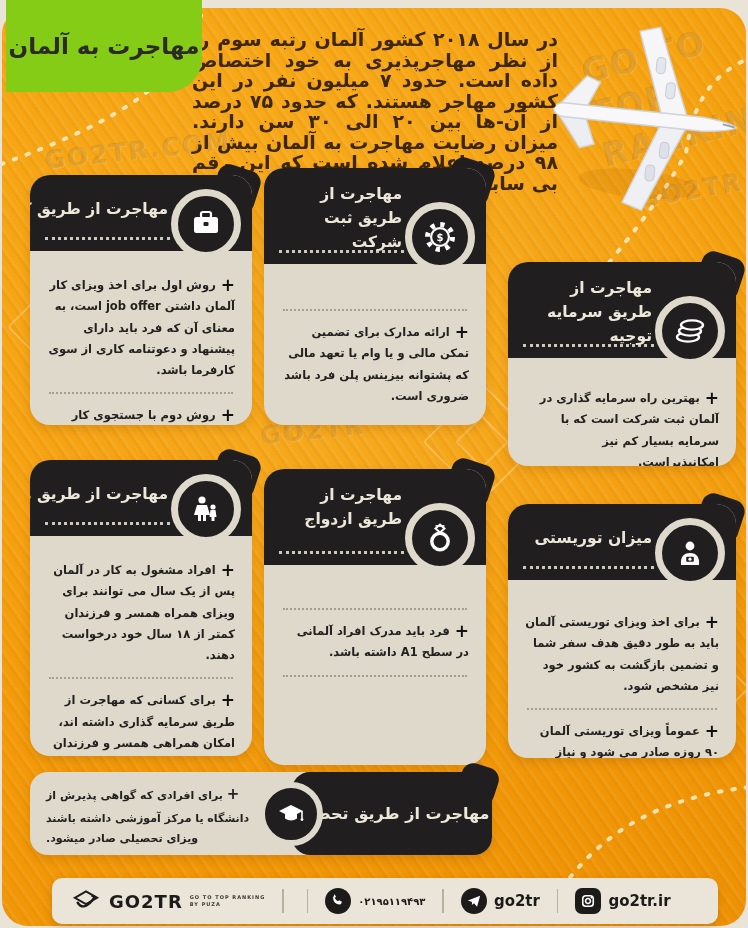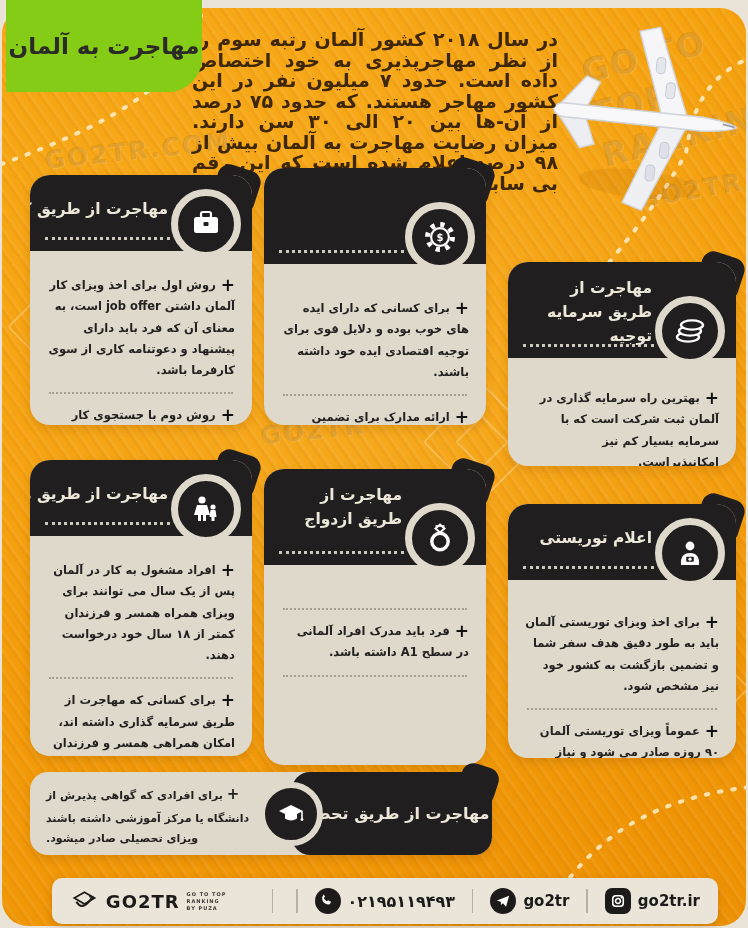--- a/index.html
+++ b/index.html
@@ -86,21 +86,21 @@
   .fgroup{display:flex;align-items:center;gap:7px;}
   .brand{font-size:18px;font-weight:bold;color:#1d1b1a;letter-spacing:1px;}
   .tagline{display:flex;flex-direction:column;line-height:1.4;}
   .tagline span{font-size:5px;letter-spacing:1px;color:#3a3733;font-weight:bold;}
   .vdiv{width:1.5px;height:24px;background:#b7b1a2;margin:0 6px;}
   .site{font-size:13px;color:#1d1b1a;font-weight:bold;}
   .site b{font-size:19px;}
   .ficon{width:26px;height:26px;background:#1d1b1a;border-radius:50%;
       display:flex;align-items:center;justify-content:center;flex:none;}
   .ficon.sq{border-radius:7px;}
-  .fnum{font-size:16px;font-weight:bold;color:#1d1b1a;}
+  .fnum{font-size:10px;font-weight:bold;color:#1d1b1a;}
   .fhandle{font-size:15px;font-weight:bold;color:#1d1b1a;}
 </style>
 </head>
 <body>
 
 <div class="sheet">
   <div class="wm" style="left:42px;top:128px;font-size:25px;transform:rotate(-6deg);">GO2TR.COM</div>
   <div class="wm" style="left:588px;top:22px;font-size:33px;width:170px;transform:rotate(-14deg);line-height:1.3;">GO TO TOP RANKING</div>
   <div class="wm" style="left:636px;top:168px;font-size:25px;transform:rotate(-10deg);">GO2TR</div>
   <div class="wm" style="left:258px;top:408px;font-size:25px;transform:rotate(-6deg);">GO2TR</div>
@@ -170,24 +170,24 @@
       <rect x="-12" y="-7" width="24" height="16" rx="2.5" fill="#fff"></rect>
       <rect x="-2.5" y="-2" width="5" height="4" rx="1" fill="#211e1f"></rect>
     </svg>
   </div>
 </div>
 
 <div class="card" style="left:264px;top:168px;width:222px;height:257px;--hh:96px;--pt:14px;">
   <div class="ear"></div>
   <div class="card-inner">
     <div class="card-header">
+      <div class="t">مهاجرت از طریق ثبت شرکت</div>
       <div class="hdots"></div>
     </div>
     <div class="card-body" style="padding-top:34px;">
-      <p class="item"><span class="plus">+</span><span>برای کسانی که دارای ایده های خوب بوده و دلایل قوی برای توجیه اقتصادی ایده خود داشته باشند.</span></p>
       <div class="sep"></div>
       <p class="item"><span class="plus">+</span><span>ارائه مدارک برای تضمین تمکن مالی و یا وام یا تعهد مالی که پشتوانه بیزینس پلن فرد باشد ضروری است.</span></p>
     </div>
   </div>
   <div class="icon-circle" style="--hh:96px;">
     <svg width="34" height="34" viewBox="-17 -17 34 34">
       <circle r="12.5" fill="none" stroke="#fff" stroke-width="5" stroke-dasharray="4.2 5.6"></circle>
       <circle r="10" fill="#fff"></circle>
       <circle r="7.8" fill="#211e1f"></circle>
       <text x="0" y="3.6" text-anchor="middle" font-size="10" font-weight="bold" fill="#fff" font-family="DejaVu Sans, sans-serif">$</text>
@@ -264,21 +264,21 @@
       <polygon points="0,-13.5 4.5,-9.5 0,-5.5 -4.5,-9.5" fill="none" stroke="#fff" stroke-width="2"></polygon>
       <path d="M -4.5,-12 h9" stroke="#fff" stroke-width="1.6"></path>
     </svg>
   </div>
 </div>
 
 <div class="card" style="left:508px;top:504px;width:228px;height:254px;--hh:76px;--pt:22px;">
   <div class="ear"></div>
   <div class="card-inner">
     <div class="card-header">
-      <div class="t nowrap">اعلام توریستی</div>
+      <div class="t nowrap">میزان توریستی</div>
       <div class="hdots"></div>
     </div>
     <div class="card-body" style="padding-top:32px;">
       <p class="item"><span class="plus">+</span><span>برای اخذ ویزای توریستی آلمان باید به طور دقیق هدف سفر شما و تضمین بازگشت به کشور خود نیز مشخص شود.</span></p>
       <div class="sep"></div>
       <p class="item"><span class="plus">+</span><span>عموماً ویزای توریستی آلمان ۹۰ روزه صادر می شود و نیاز است که زمان ورود و خروج افراد به طور دقیق مشخص شود.</span></p>
     </div>
   </div>
   <div class="icon-circle" style="--hh:76px;">
     <svg width="32" height="32" viewBox="-16 -16 32 32">

